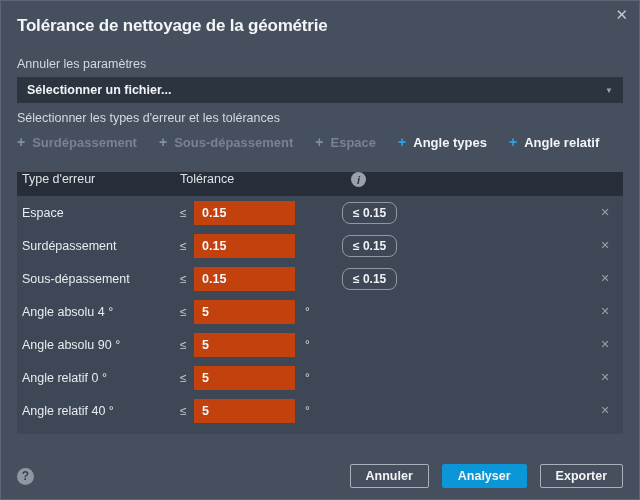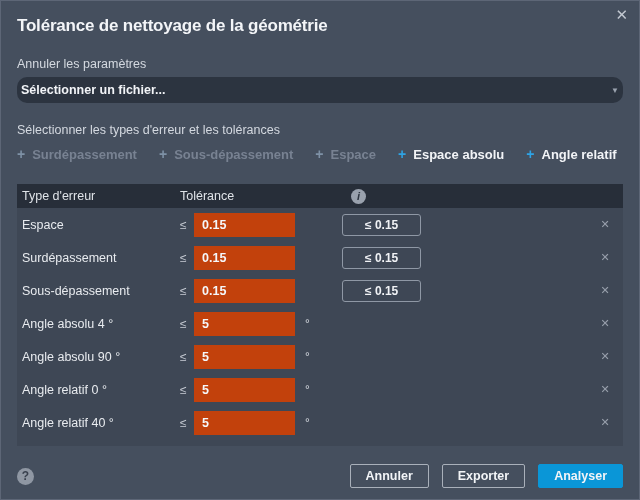--- a/index.html
+++ b/index.html
@@ -31,41 +31,40 @@
   .section-label {
     margin-top:21px;
     font-size:12.5px; color:#d4d9e0;
   }
 
   .file-select {
     margin-top:6px;
     height:26px;
     background:#2c3440;
     display:flex; align-items:center;
-    padding:0 4px;
-    cursor:pointer;
-    border-radius:10px;
+    padding:0 10px;
+    cursor:pointer;
   }
   .file-select .value { font-size:12.5px; font-weight:bold; color:#f2f4f7; flex:1; }
   .file-select .arrow { font-size:8px; color:#9aa2ae; }
 
-  .types-label { margin-top:20px; font-size:12.5px; color:#d4d9e0; }
+  .types-label { margin-top:8px; font-size:12.5px; color:#d4d9e0; }
 
   .toggles { margin-top:9px; display:flex; gap:22px; align-items:center; }
   .toggle { display:flex; gap:7px; align-items:center; font-size:13px; font-weight:bold; cursor:pointer; }
   .toggle .plus { font-size:14px; }
   .toggle.disabled .plus { color:#7e91a6; }
   .toggle.disabled .toggle-label { color:#788292; }
   .toggle.active .plus { color:#2ea3e5; }
   .toggle.active .toggle-label { color:#f2f4f7; }
 
   .table { margin-top:22px; }
   .thead {
     height:24px; background:#272e39;
-    display:flex; align-items:center;
+    display:flex; align-items:flex-start;
     padding-left:5px;
     font-size:12.5px; color:#dfe3e8;
   }
   .th-type { width:158px; }
   .th-tol { width:162px; }
   .th-proposed { }
   .info {
     margin-left:9px;
     width:15px; height:15px; border-radius:50%;
     background:#99a1ad; color:#2e3641;
@@ -81,24 +80,24 @@
   .tol-input {
     width:101px; height:24px;
     background:#c2410c; border:none; outline:none;
     color:#f5f7fa; font-weight:bold; font-size:12.5px;
     font-family:"Liberation Sans", sans-serif;
     padding:0 0 0 8px;
   }
   .cell.unit { width:47px; padding-left:10px; font-size:12px; color:#d8dce2; }
   .proposed-btn {
     background:transparent;
-    border:1px solid #8f98a5; border-radius:3px;
+    border:1px solid #8f98a5; border-radius:8px;
     color:#f0f2f5; font-weight:bold; font-size:12px;
     font-family:"Liberation Sans", sans-serif;
-    height:22px; padding:0 22px;
+    height:22px; padding:0 10px;
     cursor:pointer;
   }
   .cell.filler { flex:1; }
   .cell.remove {
     width:20px; text-align:center;
     color:#98a0ac; font-size:11px;
     cursor:pointer;
   }
 
   .footer {
@@ -144,21 +143,21 @@
       <span class="toggle disabled">
     <span class="plus">+</span>
     <span class="toggle-label">Sous-dépassement</span>
   </span>
       <span class="toggle disabled">
     <span class="plus">+</span>
     <span class="toggle-label">Espace</span>
   </span>
       <span class="toggle active">
     <span class="plus">+</span>
-    <span class="toggle-label">Espace absolu</span>
+    <span class="toggle-label">Angle types</span>
   </span>
       <span class="toggle active">
     <span class="plus">+</span>
     <span class="toggle-label">Angle relatif</span>
   </span>
     </div>
 
   <div class="table">
     <div class="thead">
       <span class="th-type">Type d'erreur</span>
@@ -243,16 +242,16 @@
     <span class="cell filler"></span>
     <span class="cell remove">✕</span>
   </div>
       </div>
   </div>
 
   <div class="footer">
     <span class="help">?</span>
     <span class="spacer"></span>
     <button class="btn">Annuler</button>
+    <button class="btn primary">Analyser</button>
     <button class="btn">Exporter</button>
-    <button class="btn primary">Analyser</button>
   </div>
 </div>
 
 </body></html>

